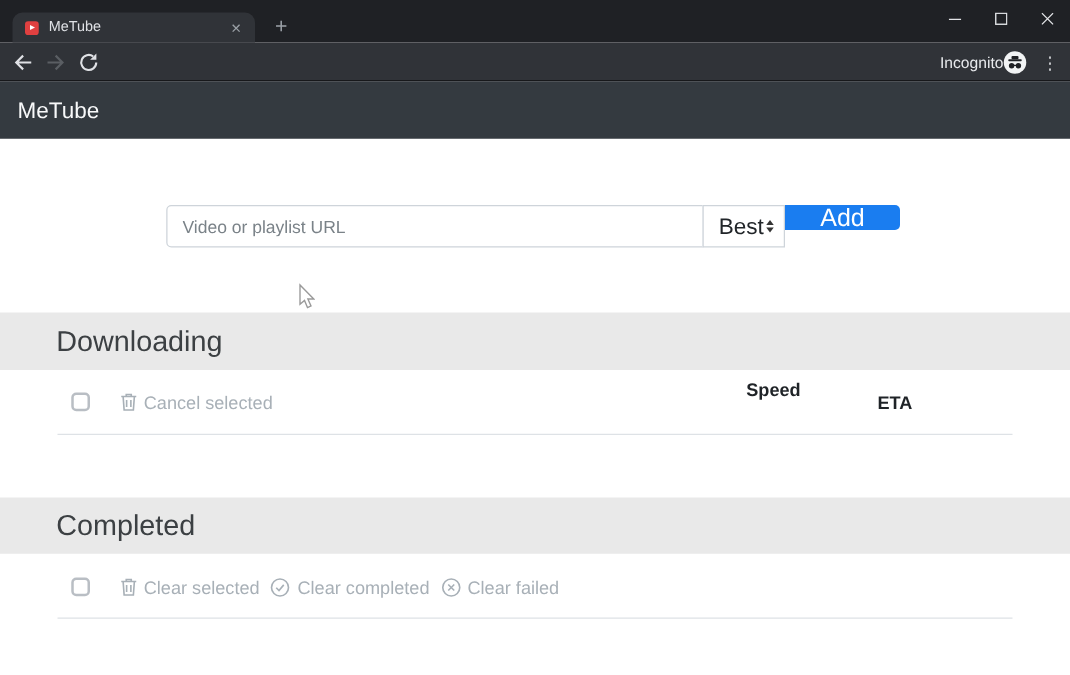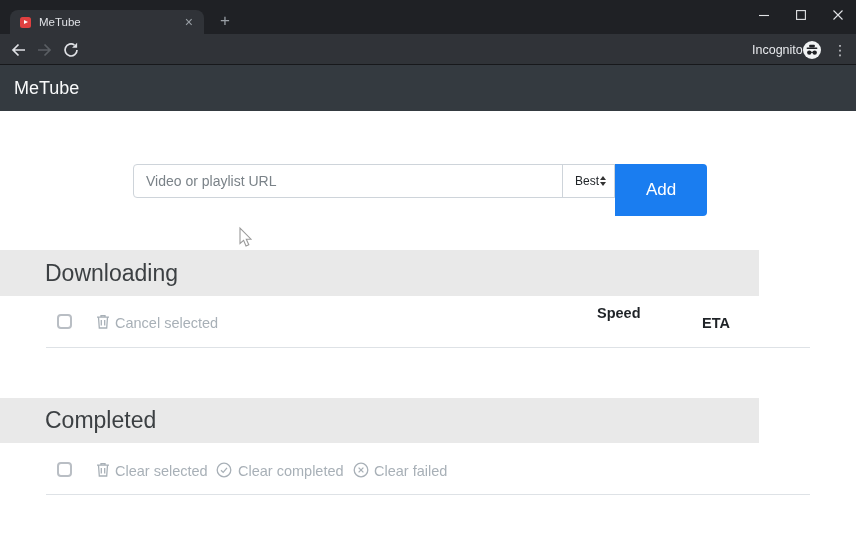--- a/index.html
+++ b/index.html
@@ -38,31 +38,31 @@
 
   
   .navbar { position:absolute; left:0; top:65px; width:856px; height:46px; background:#343a40;
             color:#f8f9fa; display:flex; align-items:center; padding-left:14px; font-size:18px; }
 
   
   .add-row { position:absolute; left:133px; top:164px; height:34px; display:flex; }
   .url-input { width:430px; height:34px; border:1px solid #ced4da; border-radius:4px 0 0 4px;
                padding:0 12px; font-size:14px; color:#495057; outline:none; font-family:inherit; }
   .url-input::placeholder { color:#7a8288; }
-  .quality-select { width:53px; height:34px; border:1px solid #ced4da; margin-left:-1px; background:#fff;
-                    display:flex; align-items:center; padding:0 8px 0 12px; font-size:12px; color:#212529; }
+  .quality-select { width:66px; height:34px; border:1px solid #ced4da; margin-left:-1px; background:#fff;
+                    display:flex; align-items:center; padding:0 8px 0 12px; font-size:18px; color:#212529; }
   .sel-arrows { margin-left:auto; display:flex; flex-direction:column; gap:2px; }
   .sel-arrows i { display:block; width:0; height:0; border-left:3.5px solid transparent; border-right:3.5px solid transparent; }
   .arrow-up { border-bottom:4px solid #333; }
   .arrow-down { border-top:4px solid #333; }
-  .add-btn { width:92px; height:52px; border:none; border-radius:0 4px 4px 0; background:#1a7df0;
-             color:#fff; font-size:17px; font-family:inherit; }
+  .add-btn { width:92px; height:20px; border:none; border-radius:0 4px 4px 0; background:#1a7df0;
+             color:#fff; font-size:20px; font-family:inherit; }
 
   
-  .band { position:absolute; left:0; width:759px; background:#e9e9e9; display:flex; align-items:center;
+  .band { position:absolute; left:0; width:856px; background:#e9e9e9; display:flex; align-items:center;
           padding-left:45px; font-size:23px; color:#3c4043; }
   .band-downloading { top:250px; height:46px; }
   .band-completed { top:398px; height:45px; }
 
   .checkbox { position:absolute; width:15px; height:15px; border:2px solid #b9bec4; border-radius:4px; background:#fff; }
   .action-label { position:absolute; font-size:14.5px; line-height:16px; color:#a8b0b7; white-space:nowrap; }
   .col-header { position:absolute; font-size:14.5px; line-height:16px; font-weight:bold; color:#1f2327; }
   .icon-abs { position:absolute; }
   .divider { position:absolute; left:46px; width:764px; height:1px; background:#dee2e6; }
 

